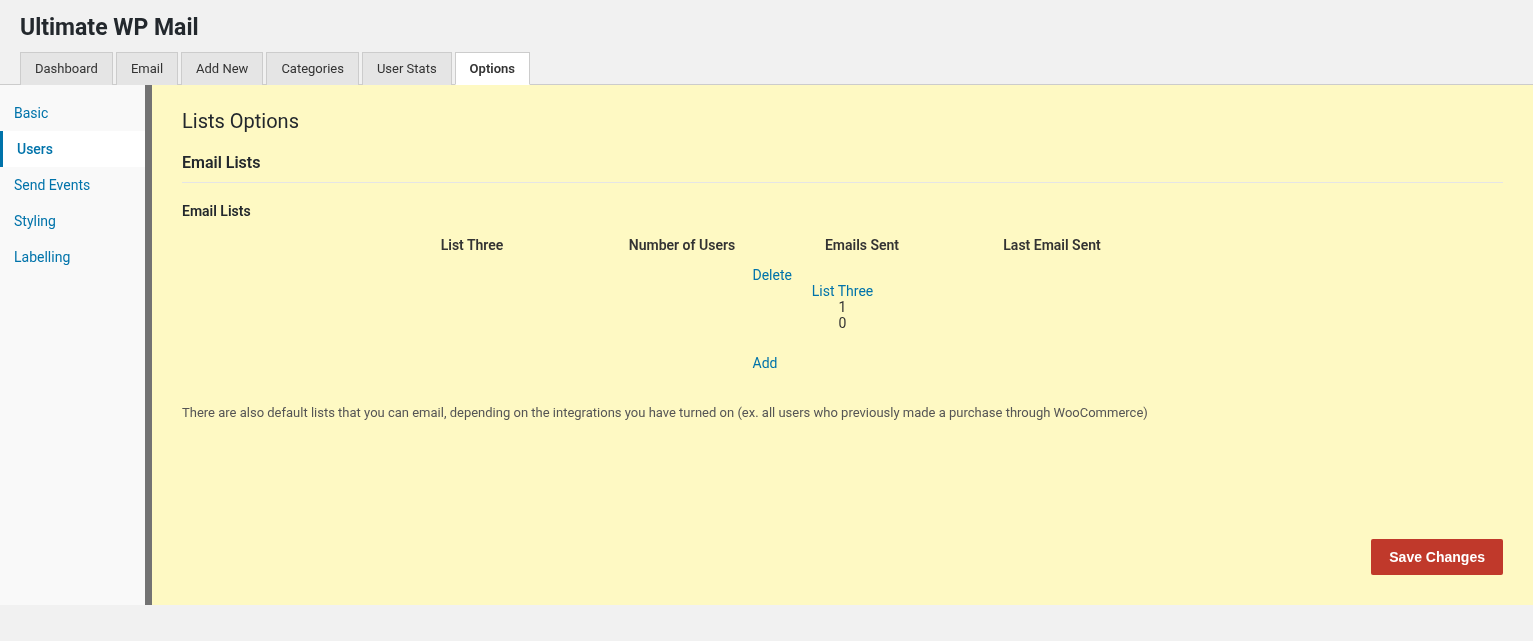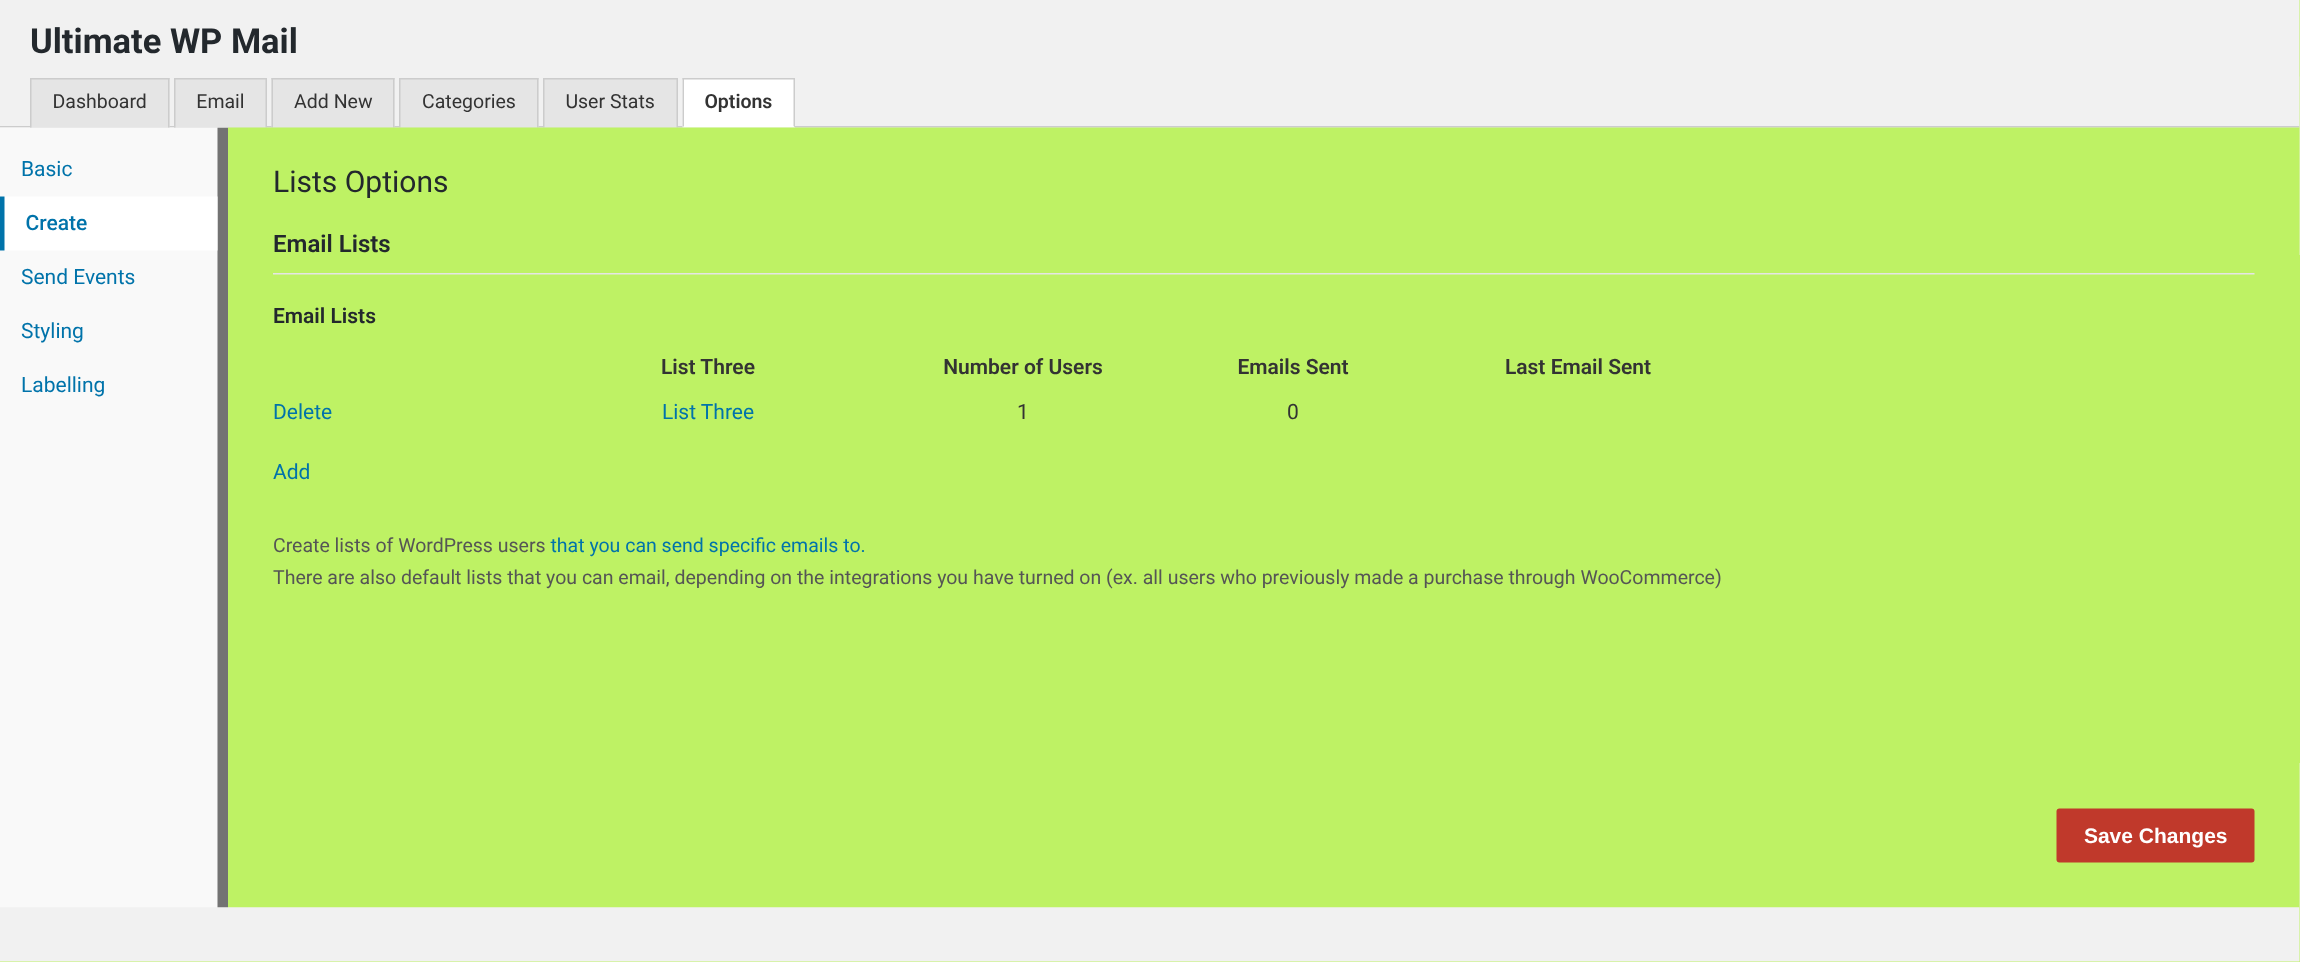--- a/index.html
+++ b/index.html
@@ -68,21 +68,21 @@
 
     .sidebar-item.active {
       border-left: 3px solid #0073aa;
       background: #fff;
       color: #0073aa;
       font-weight: 500;
     }
 
     .content-area {
       flex: 1;
-      background: #bef264;
+      background: #fef9c3;
       padding: 24px 30px;
       position: relative;
     }
 
     .page-title {
       font-size: 20px;
       font-weight: 400;
       color: #23282d;
       margin-bottom: 20px;
     }
@@ -109,20 +109,21 @@
     .col-action { width: 180px; }
     .col-listname { width: 220px; text-align: center; font-weight: 600; color: #333; }
     .col-users { width: 200px; text-align: center; font-weight: 600; color: #333; }
     .col-sent { width: 160px; text-align: center; font-weight: 600; color: #333; }
     .col-lastsent { width: 220px; text-align: center; font-weight: 600; color: #333; }
 
     .table-row {
       display: flex;
       padding: 8px 0;
       align-items: center;
+      flex-direction: column;
     }
 
     .row-col-action { width: 180px; }
     .row-col-listname { width: 220px; text-align: center; }
     .row-col-users { width: 200px; text-align: center; color: #333; }
     .row-col-sent { width: 160px; text-align: center; color: #333; }
     .row-col-lastsent { width: 220px; text-align: center; color: #333; }
 
     .link-blue {
       color: #0073aa;
@@ -178,21 +179,21 @@
   <a class="nav-tab">Email</a>
   <a class="nav-tab">Add New</a>
   <a class="nav-tab">Categories</a>
   <a class="nav-tab">User Stats</a>
   <a class="nav-tab active">Options</a>
 </nav>
 
 <div class="main-layout">
   <aside class="sidebar">
     <a class="sidebar-item">Basic</a>
-    <a class="sidebar-item active">Create</a>
+    <a class="sidebar-item active">Users</a>
     <a class="sidebar-item">Send Events</a>
     <a class="sidebar-item">Styling</a>
     <a class="sidebar-item">Labelling</a>
   </aside>
 
   <div class="content-area">
     <h1 class="page-title">Lists Options</h1>
 
     <h2 class="section-title">Email Lists</h2>
 
@@ -220,21 +221,18 @@
       </div>
 
       <div class="table-row">
         <div class="row-col-action">
           <a class="link-blue add-link">Add</a>
         </div>
       </div>
     </div>
 
     <div class="description-text">
-      <p>
-        Create lists of WordPress users <span class="highlight">that you can send specific emails to.</span>
-      </p>
       <p>There are also default lists that you can email, depending on the integrations you have turned on (ex. all users who previously made a purchase through WooCommerce)</p>
     </div>
 
     <button class="save-btn">Save Changes</button>
   </div>
 </div>
 
 </body></html>

